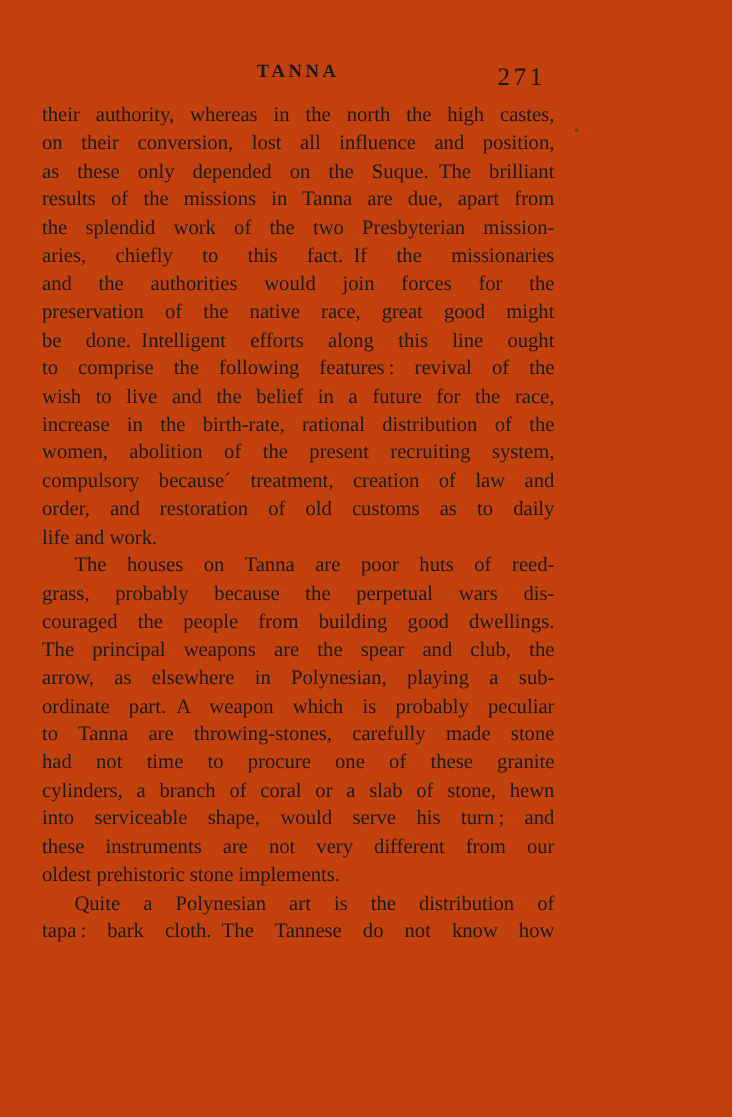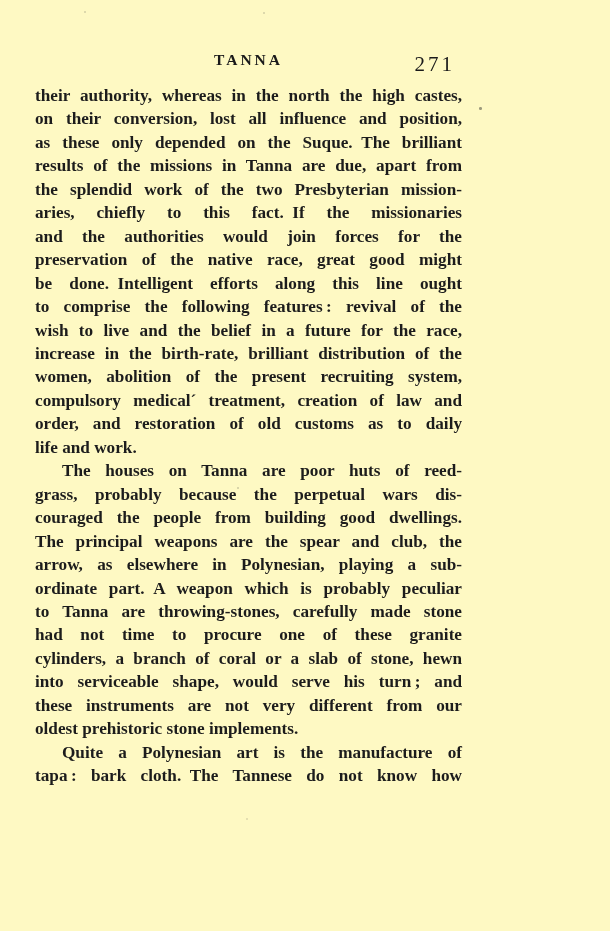--- a/index.html
+++ b/index.html
@@ -4,21 +4,21 @@
 <style>
   html, body {
     margin: 0;
     padding: 0;
     background: #fdfdfc;
   }
   .page {
     position: relative;
     width: 610px;
     height: 931px;
-    background: #fef9c3;
+    background: #c2410c;
     color: #1e1e1e;
     font-family: "Liberation Serif", serif;
     overflow: hidden;
   }
   
   .running-header {
     position: absolute;
     top: 51px;
     left: 35px;
     width: 427px;
@@ -48,21 +48,20 @@
     top: 84px;
     left: 35px;
     width: 427px;
     font-size: 17.2px;
     line-height: 23.45px;
     color: #1c1c1c;
   }
   .ln {
     text-align: justify;
     text-align-last: justify;
-    font-weight: bold;
   }
   .ln.end {
     text-align-last: left;
   }
   .ln.ind {
     text-indent: 27px;
   }
   
   .speck {
     position: absolute;
@@ -91,40 +90,40 @@
     <div class="ln">on their conversion, lost all influence and position,</div>
     <div class="ln">as these only depended on the Suque. The brilliant</div>
     <div class="ln">results of the missions in Tanna are due, apart from</div>
     <div class="ln">the splendid work of the two Presbyterian mission-</div>
     <div class="ln">aries, chiefly to this fact. If the missionaries</div>
     <div class="ln">and the authorities would join forces for the</div>
     <div class="ln">preservation of the native race, great good might</div>
     <div class="ln">be done. Intelligent efforts along this line ought</div>
     <div class="ln">to comprise the following features : revival of the</div>
     <div class="ln">wish to live and the belief in a future for the race,</div>
-    <div class="ln">increase in the birth-rate, brilliant distribution of the</div>
+    <div class="ln">increase in the birth-rate, rational distribution of the</div>
     <div class="ln">women, abolition of the present recruiting system,</div>
-    <div class="ln">compulsory medical´ treatment, creation of law and</div>
+    <div class="ln">compulsory because´ treatment, creation of law and</div>
     <div class="ln">order, and restoration of old customs as to daily</div>
     <div class="ln end">life and work.</div>
 
     <div class="ln ind">The houses on Tanna are poor huts of reed-</div>
     <div class="ln">grass, probably because the perpetual wars dis-</div>
     <div class="ln">couraged the people from building good dwellings.</div>
     <div class="ln">The principal weapons are the spear and club, the</div>
     <div class="ln">arrow, as elsewhere in Polynesian, playing a sub-</div>
     <div class="ln">ordinate part. A weapon which is probably peculiar</div>
     <div class="ln">to Tanna are throwing-stones, carefully made stone</div>
     <div class="ln">had not time to procure one of these granite</div>
     <div class="ln">cylinders, a branch of coral or a slab of stone, hewn</div>
     <div class="ln">into serviceable shape, would serve his turn ; and</div>
     <div class="ln">these instruments are not very different from our</div>
     <div class="ln end">oldest prehistoric stone implements.</div>
 
-    <div class="ln ind">Quite a Polynesian art is the manufacture of</div>
+    <div class="ln ind">Quite a Polynesian art is the distribution of</div>
     <div class="ln">tapa : bark cloth. The Tannese do not know how</div>
   </div>
 
   <div class="speck s1"></div>
   <div class="speck s2"></div>
   <div class="speck s3"></div>
   <div class="speck s4"></div>
   <div class="speck s5"></div>
 
 </div>

